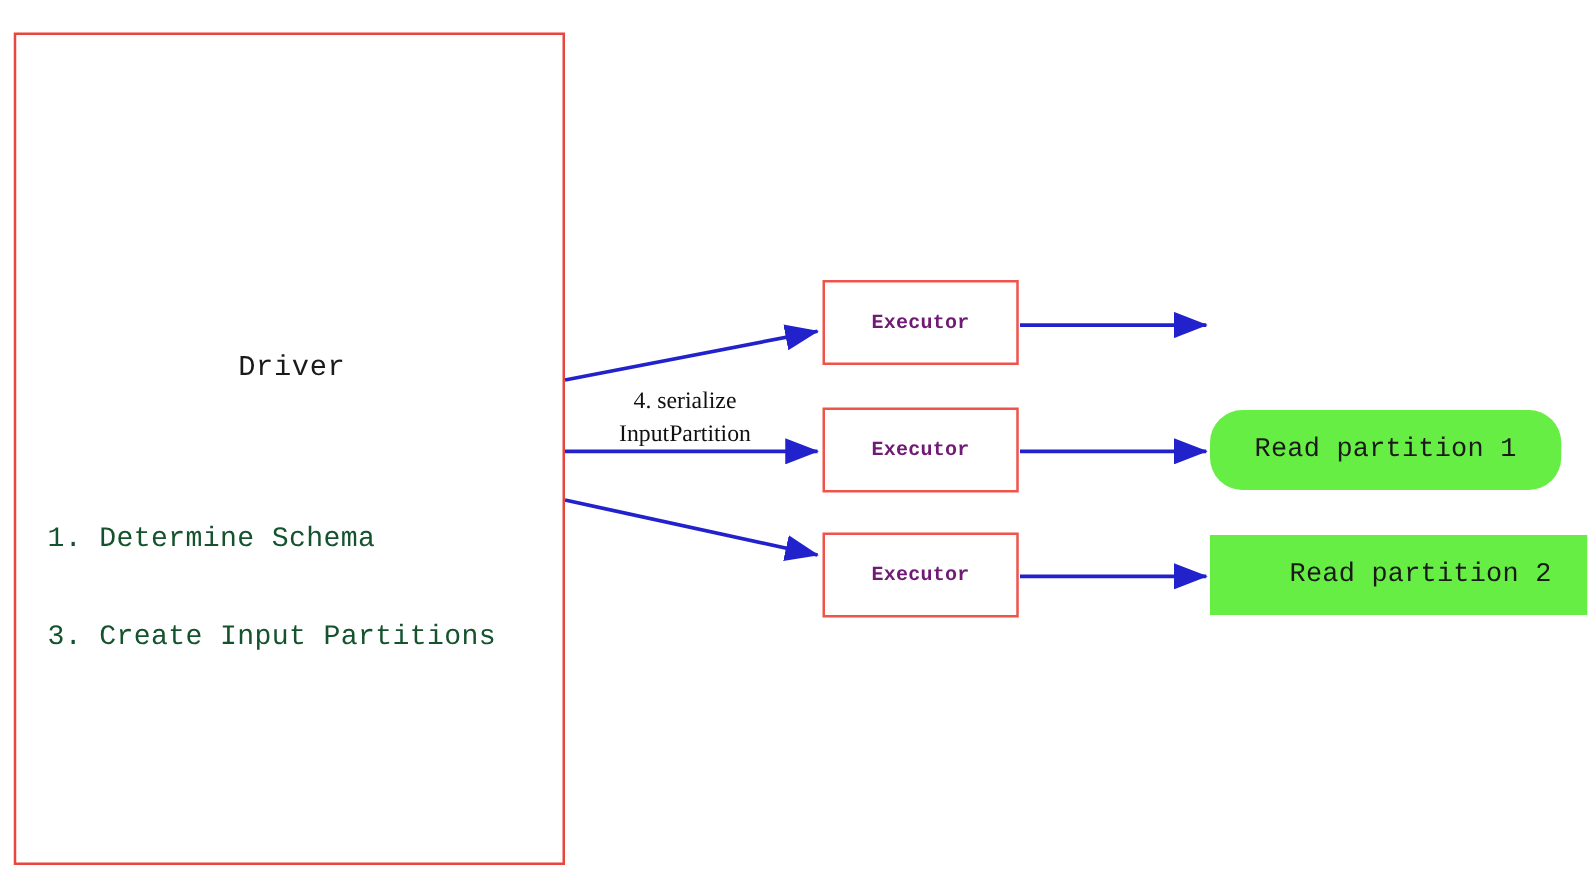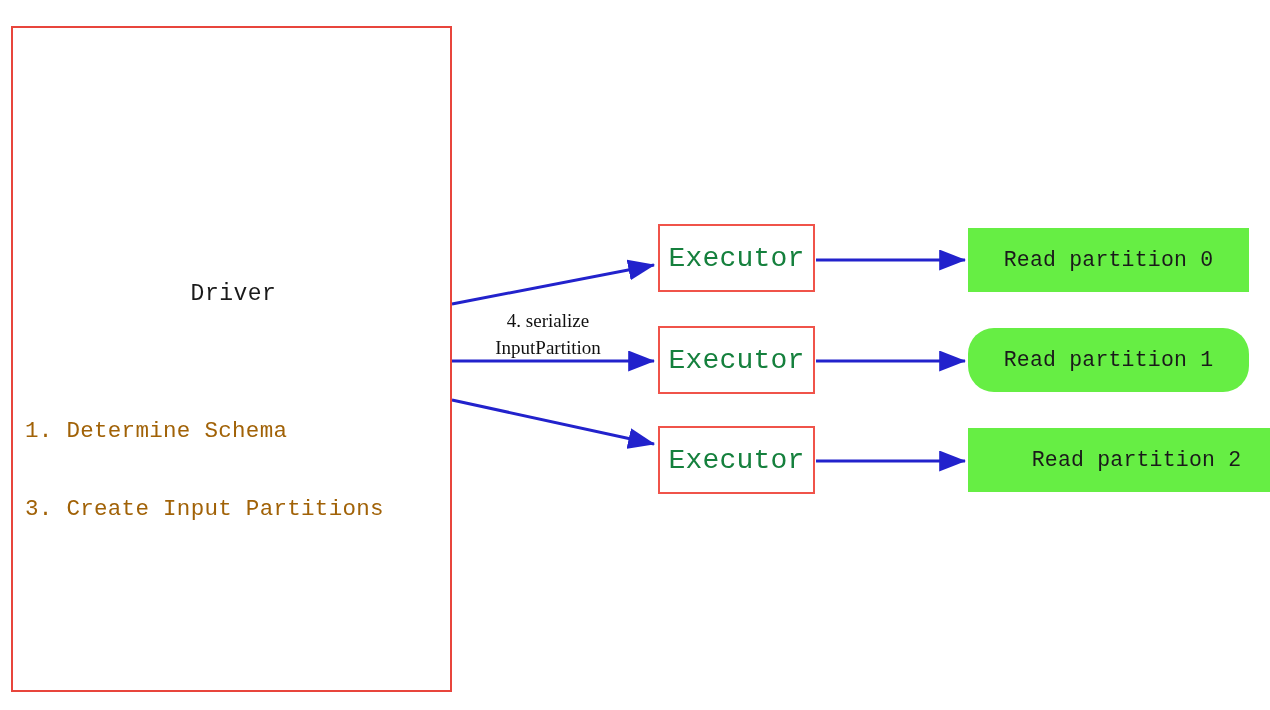--- a/index.html
+++ b/index.html
@@ -32,48 +32,49 @@
     top: 253px;
     width: 441px;
     text-align: center;
     font-family: "Liberation Mono", "DejaVu Sans Mono", monospace;
     font-size: 23px;
     color: #1a1a1a;
     letter-spacing: 0.5px;
   }
   .driver-steps {
     position: absolute;
-    left: 12px;
+    left: 25px;
     top: 338px;
     font-family: "Liberation Mono", "DejaVu Sans Mono", monospace;
     font-size: 22.5px;
     line-height: 26px;
-    color: #a16207;
+    color: #14532d;
     letter-spacing: 0.3px;
     white-space: pre;
   }
   .driver-steps div { white-space: pre; }
 
   
   .exec-box {
     position: absolute;
     width: 157px;
     height: 68px;
     box-sizing: border-box;
     border: 2px solid #f0534a;
     background: #ffffff;
     display: flex;
     align-items: center;
     justify-content: center;
   }
   .exec-label {
     font-family: "Liberation Mono", "DejaVu Sans Mono", monospace;
-    font-size: 28px;
-    color: #15803d;
+    font-size: 16px;
+    color: #701a75;
     letter-spacing: 0.2px;
+    font-weight: bold;
   }
   #exec-0 { left: 658px; top: 224px; }
   #exec-1 { left: 658px; top: 326px; }
   #exec-2 { left: 658px; top: 426px; }
 
   
   .part-box {
     position: absolute;
     left: 968px;
     width: 281px;
@@ -152,23 +153,20 @@
   <div class="exec-box" id="exec-0">
     <span class="exec-label">Executor</span>
   </div>
   <div class="exec-box" id="exec-1">
     <span class="exec-label">Executor</span>
   </div>
   <div class="exec-box" id="exec-2">
     <span class="exec-label">Executor</span>
   </div>
 
-  <div class="part-box" id="part-0">
-    <span class="part-label">Read partition 0</span>
-  </div>
   <div class="part-box" id="part-1">
     <span class="part-label">Read partition 1</span>
   </div>
   <div class="part-box" id="part-2">
     <span class="part-label">Read partition 2</span>
   </div>
 
   <div class="edge-label" id="label-serialize">
     <div>4. serialize</div>
     <div>InputPartition</div>

